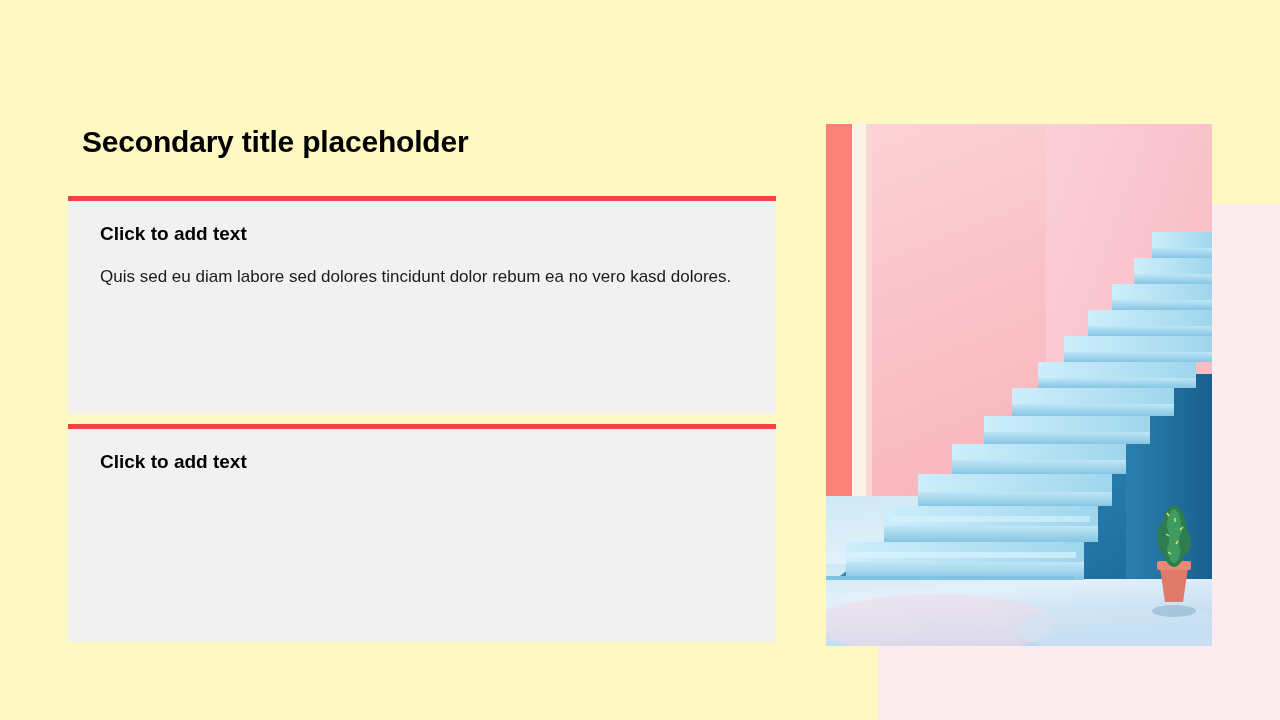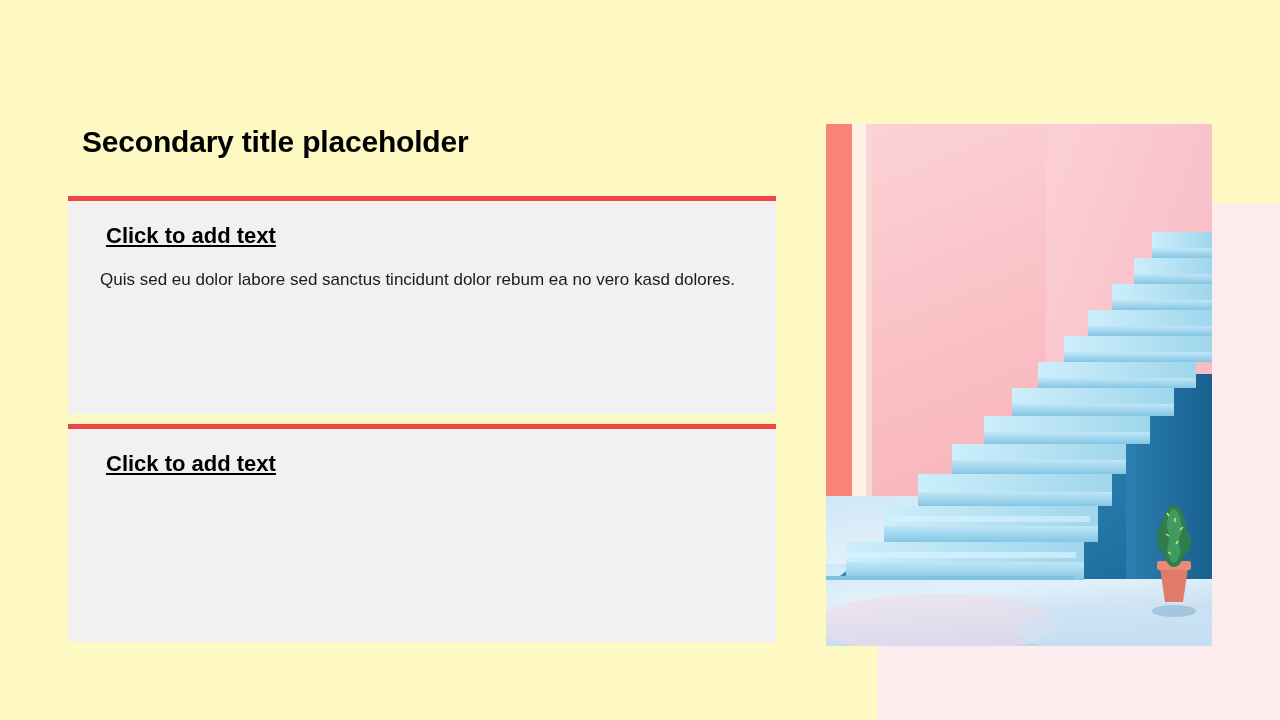--- a/index.html
+++ b/index.html
@@ -57,26 +57,25 @@
     border-top: 5px solid #ef4444;
     box-sizing: border-box;
   }
   .card-1 { top: 196px; height: 218px; }
   .card-2 { top: 424px; height: 218px; }
 
   .card-inner {
     padding: 22px 30px 0 32px;
   }
   .card-heading {
-    font-size: 22px;
+    font-size: 19px;
     font-weight: bold;
     color: #000000;
-    margin: 0 0 18px 6px;
+    margin: 0 0 18px 0;
     line-height: 1.2;
-    text-decoration: underline;
   }
   .card-body {
     font-size: 17px;
     color: #1a1a1a;
     line-height: 1.55;
     margin: 0;
     max-width: 640px;
   }
 
   
@@ -98,21 +97,21 @@
 
   <div class="pink-panel"></div>
 
   <div class="left-col">
     <h1 class="slide-title">Secondary title placeholder</h1>
   </div>
 
   <div class="card card-1">
     <div class="card-inner">
       <div class="card-heading">Click to add text</div>
-      <p class="card-body">Quis sed eu dolor labore sed sanctus tincidunt dolor rebum ea no vero kasd dolores.</p>
+      <p class="card-body">Quis sed eu diam labore sed dolores tincidunt dolor rebum ea no vero kasd dolores.</p>
     </div>
   </div>
 
   <div class="card card-2">
     <div class="card-inner">
       <div class="card-heading">Click to add text</div>
     </div>
   </div>
 
   <div class="photo">

